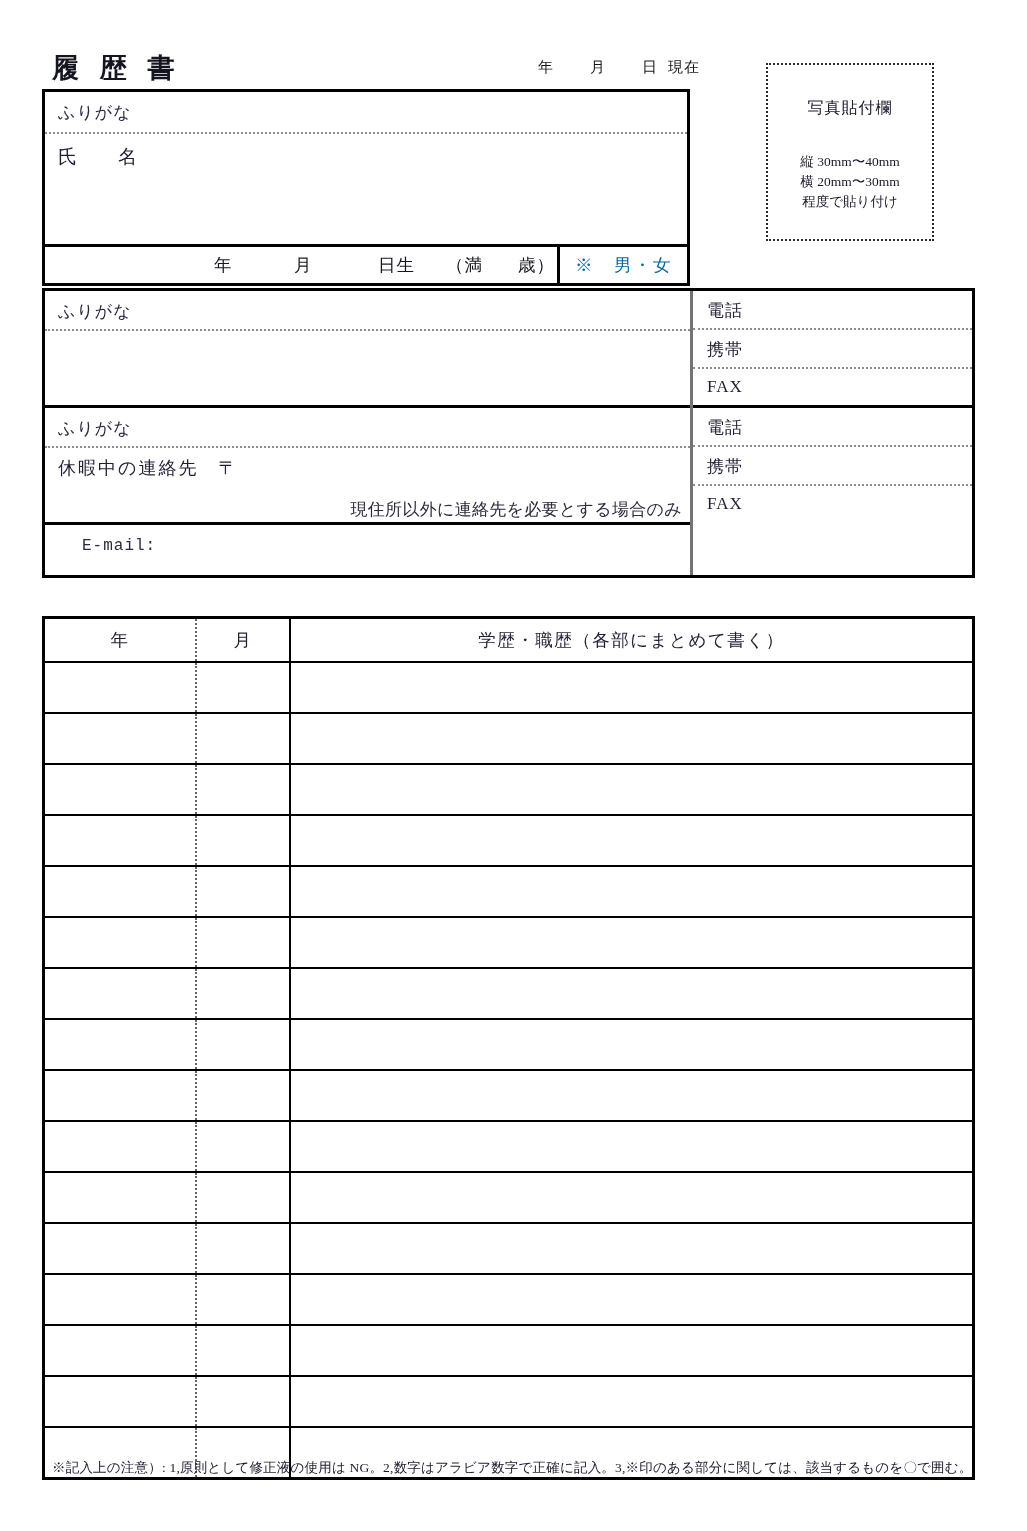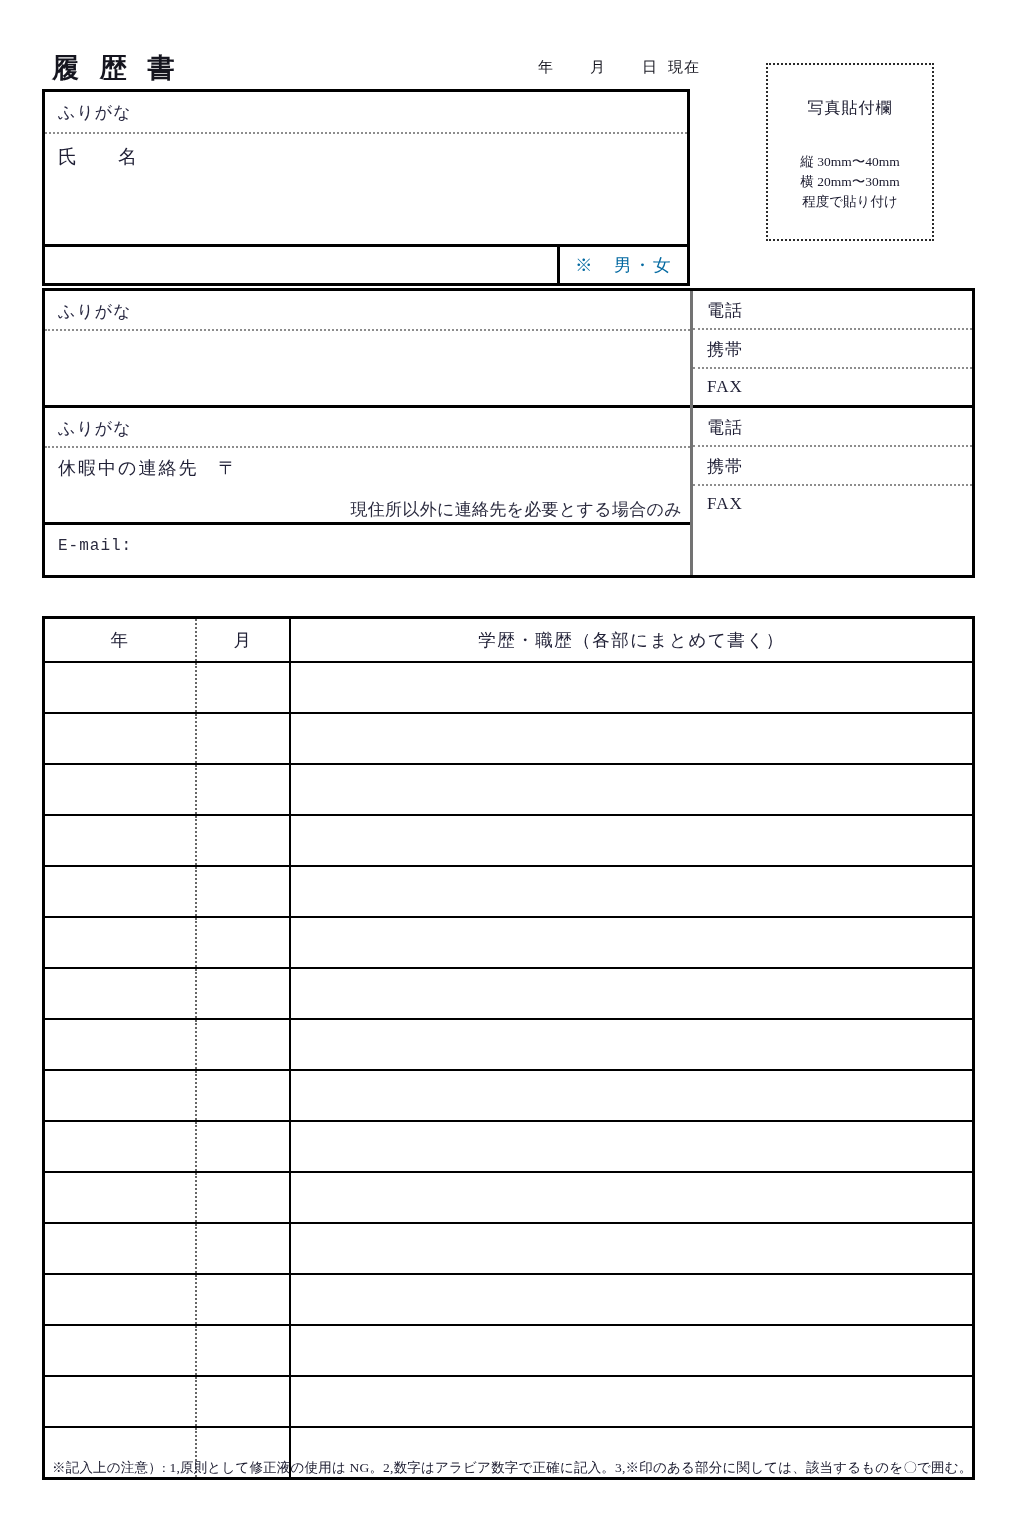--- a/index.html
+++ b/index.html
@@ -173,21 +173,21 @@
     position: absolute;
     left: 645px; top: 0;
     right: 0;
     height: 100%;
     border-left: 3px solid #737373;
     box-sizing: border-box;
   }
 
   .addr-group1 { height: 117px; position: relative; border-bottom: 3px solid #000; box-sizing: border-box; }
   .addr-group2 { height: 117px; position: relative; border-bottom: 3px solid #000; box-sizing: border-box; }
-  .addr-group3 { height: 50px; position: relative; }
+  .addr-group3 { height: 50px; position: relative; margin-left: 24px; }
 
   .ag-furi {
     position: relative;
     height: 40px;
     border-bottom: 2px dotted #8d8d8d;
     box-sizing: border-box;
   }
   .ag-body { position: relative; height: 77px; }
   .ag-label {
     position: absolute;
@@ -314,20 +314,23 @@
   </div>
 
   <div class="id-block">
     <div class="furigana-row">
       <span class="cell-label">ふりがな</span>
     </div>
     <div class="name-row">
       <span class="name-label">氏　　名</span>
     </div>
     <div class="birth-row">
+      <div class="birth-text">
+        <span class="bt-y">年</span><span class="bt-m">月</span><span class="bt-d">日生</span><span class="bt-a">（満</span><span>歳）</span>
+      </div>
       <div class="gender-cell">
         <span class="gender-text">※　男・女</span>
       </div>
     </div>
   </div>
 
   <div class="addr-block">
 
     <div class="addr-left">
       <div class="addr-group1">

